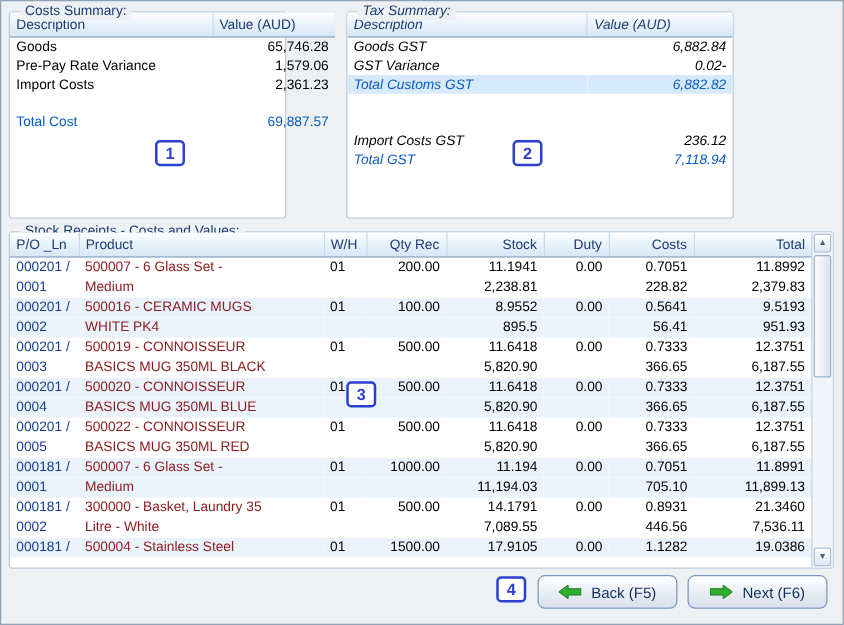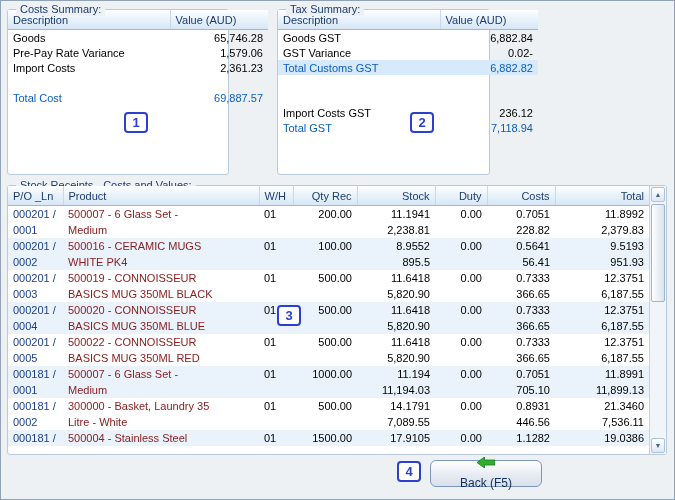--- a/index.html
+++ b/index.html
@@ -3,21 +3,21 @@
 <meta charset="utf-8">
 <style>
   html, body { margin:0; padding:0; width:675px; height:500px; overflow:hidden;
     font-family:"Liberation Sans", sans-serif; font-size:11px; color:#000; }
   .window { position:absolute; inset:0; background:#eef1f4; border:1px solid #90a2b4; box-sizing:border-box; }
 
   
   .groupbox { position:absolute; background:#ffffff; border:1px solid #b9cbdb; border-radius:3px; box-sizing:border-box; }
   .legend { position:absolute; top:-7px; left:8px; background:#eef1f4; padding:0 4px; color:#1b3b72; line-height:13px; white-space:nowrap; }
   #costs-box { left:6px; top:8px; width:222px; height:166px; }
-  #tax-box   { left:276px; top:8px; width:213px; height:166px; }
+  #tax-box   { left:276px; top:8px; width:310px; height:166px;font-style:italic; }
   #stock-box { left:6px; top:184px; width:660px; height:270px; }
 
   table { border-collapse:collapse; table-layout:fixed; }
   th { font-weight:normal; color:#1b3b72; text-align:left;
        background:linear-gradient(to bottom,#ffffff 0%,#eaf3fb 45%,#d7e7f6 100%);
        border-bottom:1px solid #9db8d2; border-right:1px solid #c9d9ea; padding:0 5px; }
   th:last-child { border-right:none; }
   td { padding:0 5px; white-space:nowrap; overflow:hidden; }
 
   
@@ -50,21 +50,21 @@
   .badge { position:absolute; width:20px; height:17px; background:#fff; border:2px solid #2b3fd0; border-radius:4px;
     color:#2b3fd0; font-weight:bold; font-size:13px; text-align:center; line-height:17px; z-index:9; }
   #badge1 { left:123px; top:111px; }
   #badge2 { left:409px; top:111px; }
   #badge3 { left:276px; top:304px; }
   #badge4 { left:396px; top:460px; }
 
   
   .nav-btn { position:absolute; top:459px; width:112px; height:27px; border:1px solid #7e96bf; border-radius:6px;
     background:linear-gradient(#ffffff,#e7ecf3 55%,#d8e0eb); display:flex; align-items:center; justify-content:center; gap:8px;
-    font-family:"Liberation Sans", sans-serif; font-size:12px; color:#13305f; cursor:pointer; box-sizing:border-box;flex-direction:column; }
+    font-family:"Liberation Sans", sans-serif; font-size:12px; color:#13305f; cursor:pointer; box-sizing:border-box; }
   #back-btn { left:429px; } #next-btn { left:549px; }
   .arrow-icon { display:flex; align-items:center; }
 </style>
 </head>
 <body>
 
 <div class="window">
 
   <div class="groupbox" id="costs-box">
     <span class="legend">Costs Summary:</span>
@@ -375,14 +375,22 @@
   <div class="badge" id="badge4">4</div>
 
   <button class="nav-btn" id="back-btn">
     <span class="arrow-icon">
       <svg width="18" height="11" viewBox="0 0 18 11">
           <path d="M0 5.5 L7.5 0 L7.5 3 L18 3 L18 8 L7.5 8 L7.5 11 Z" fill="#2fae2f" stroke="#1b7a1b" stroke-width="0.8"></path>
         </svg>
     </span>
     <span>Back (F5)</span>
   </button>
+  <button class="nav-btn" id="next-btn">
+    <span class="arrow-icon">
+      <svg width="18" height="11" viewBox="0 0 18 11">
+          <path d="M18 5.5 L10.5 0 L10.5 3 L0 3 L0 8 L10.5 8 L10.5 11 Z" fill="#2fae2f" stroke="#1b7a1b" stroke-width="0.8"></path>
+        </svg>
+    </span>
+    <span>Next (F6)</span>
+  </button>
 
 </div>
 
 </body></html>

